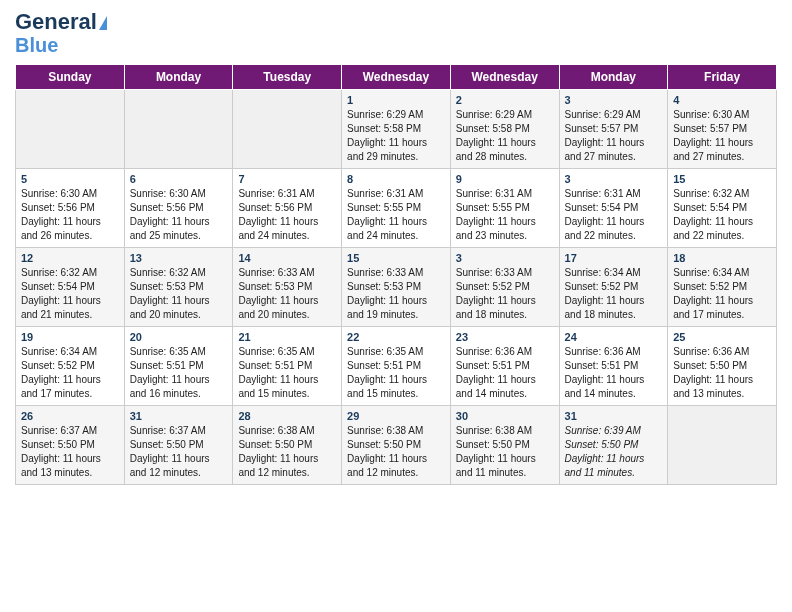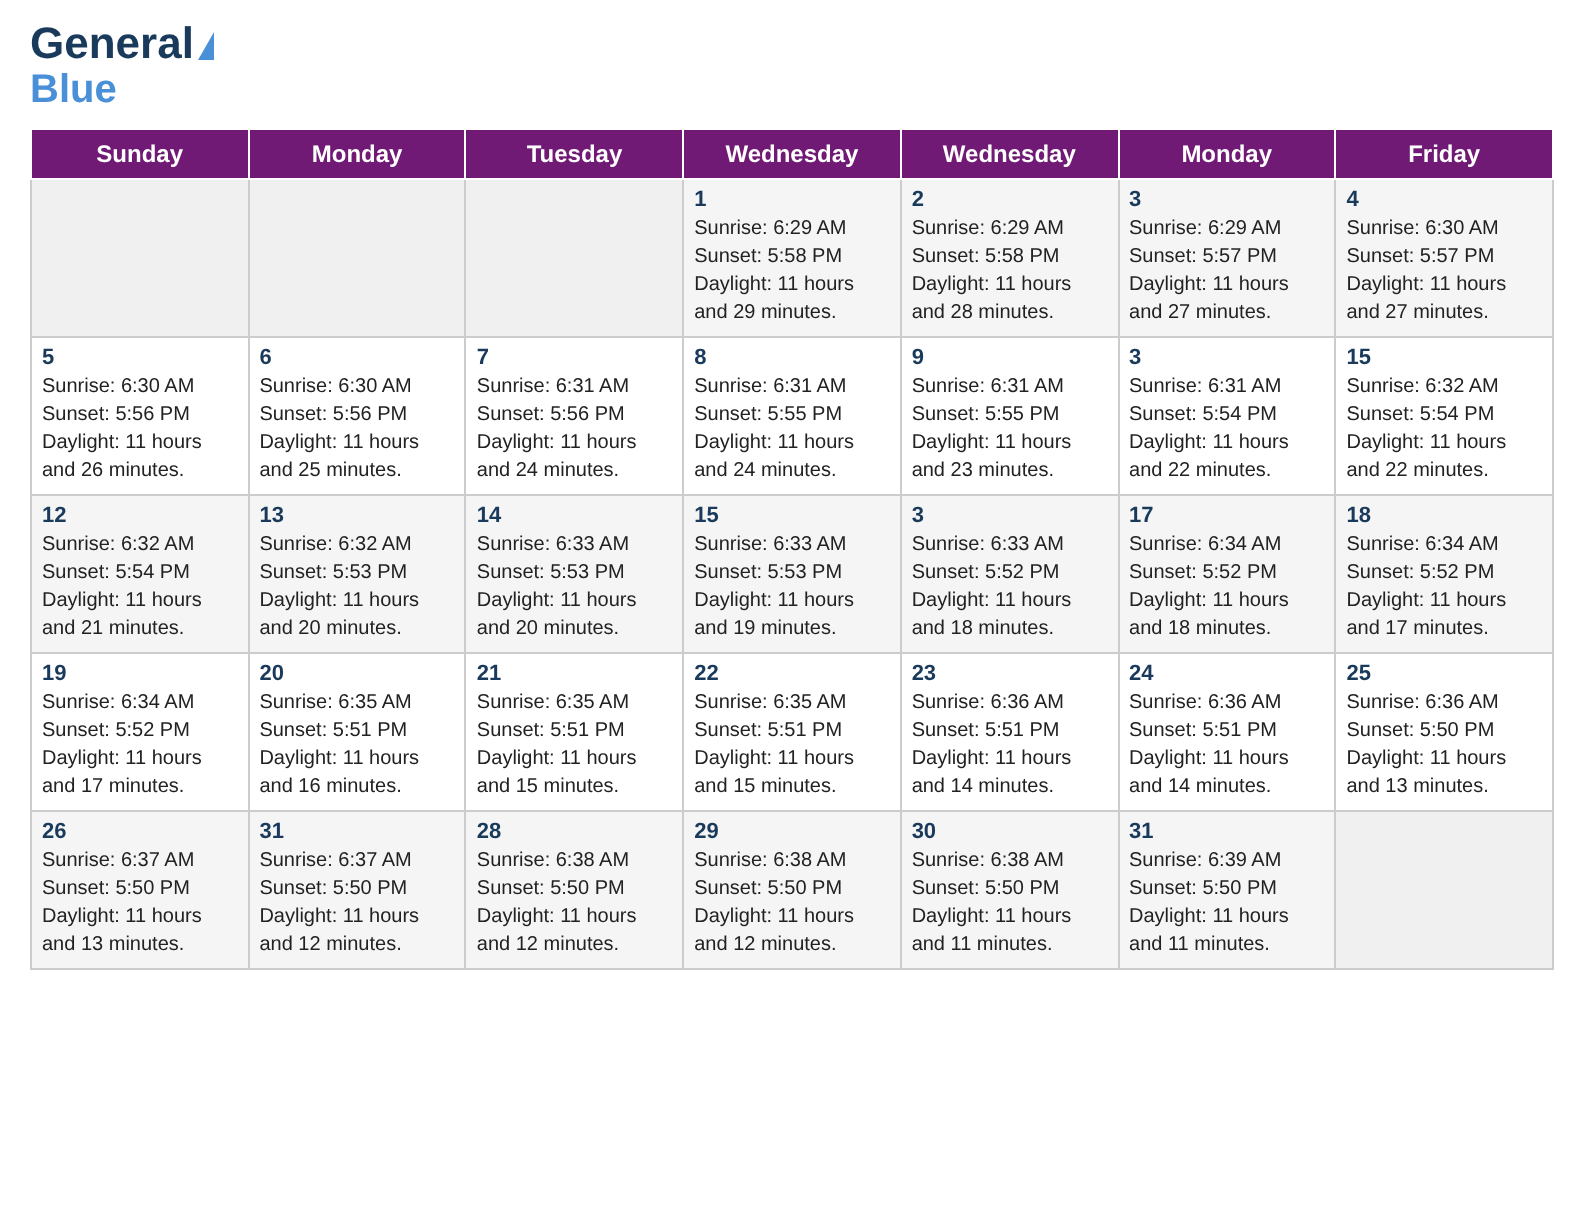--- a/index.html
+++ b/index.html
@@ -350,21 +350,21 @@
           </td>
           <td>
             <span class="day-num">30</span>
             <div class="day-info" style="white-space: pre-line;">Sunrise: 6:38 AM
 Sunset: 5:50 PM
 Daylight: 11 hours
 and 11 minutes.</div>
           </td>
           <td>
             <span class="day-num">31</span>
-            <div class="day-info" style="white-space: pre-line;">Sunrise: 6:39 AM
+            <div class="day-info" style="white-space: pre-line; font-style: italic;">Sunrise: 6:39 AM
 Sunset: 5:50 PM
 Daylight: 11 hours
 and 11 minutes.</div>
           </td>
           <td class="empty-cell"></td>
         </tr>
       </tbody>
   </table>
 </div>
 

